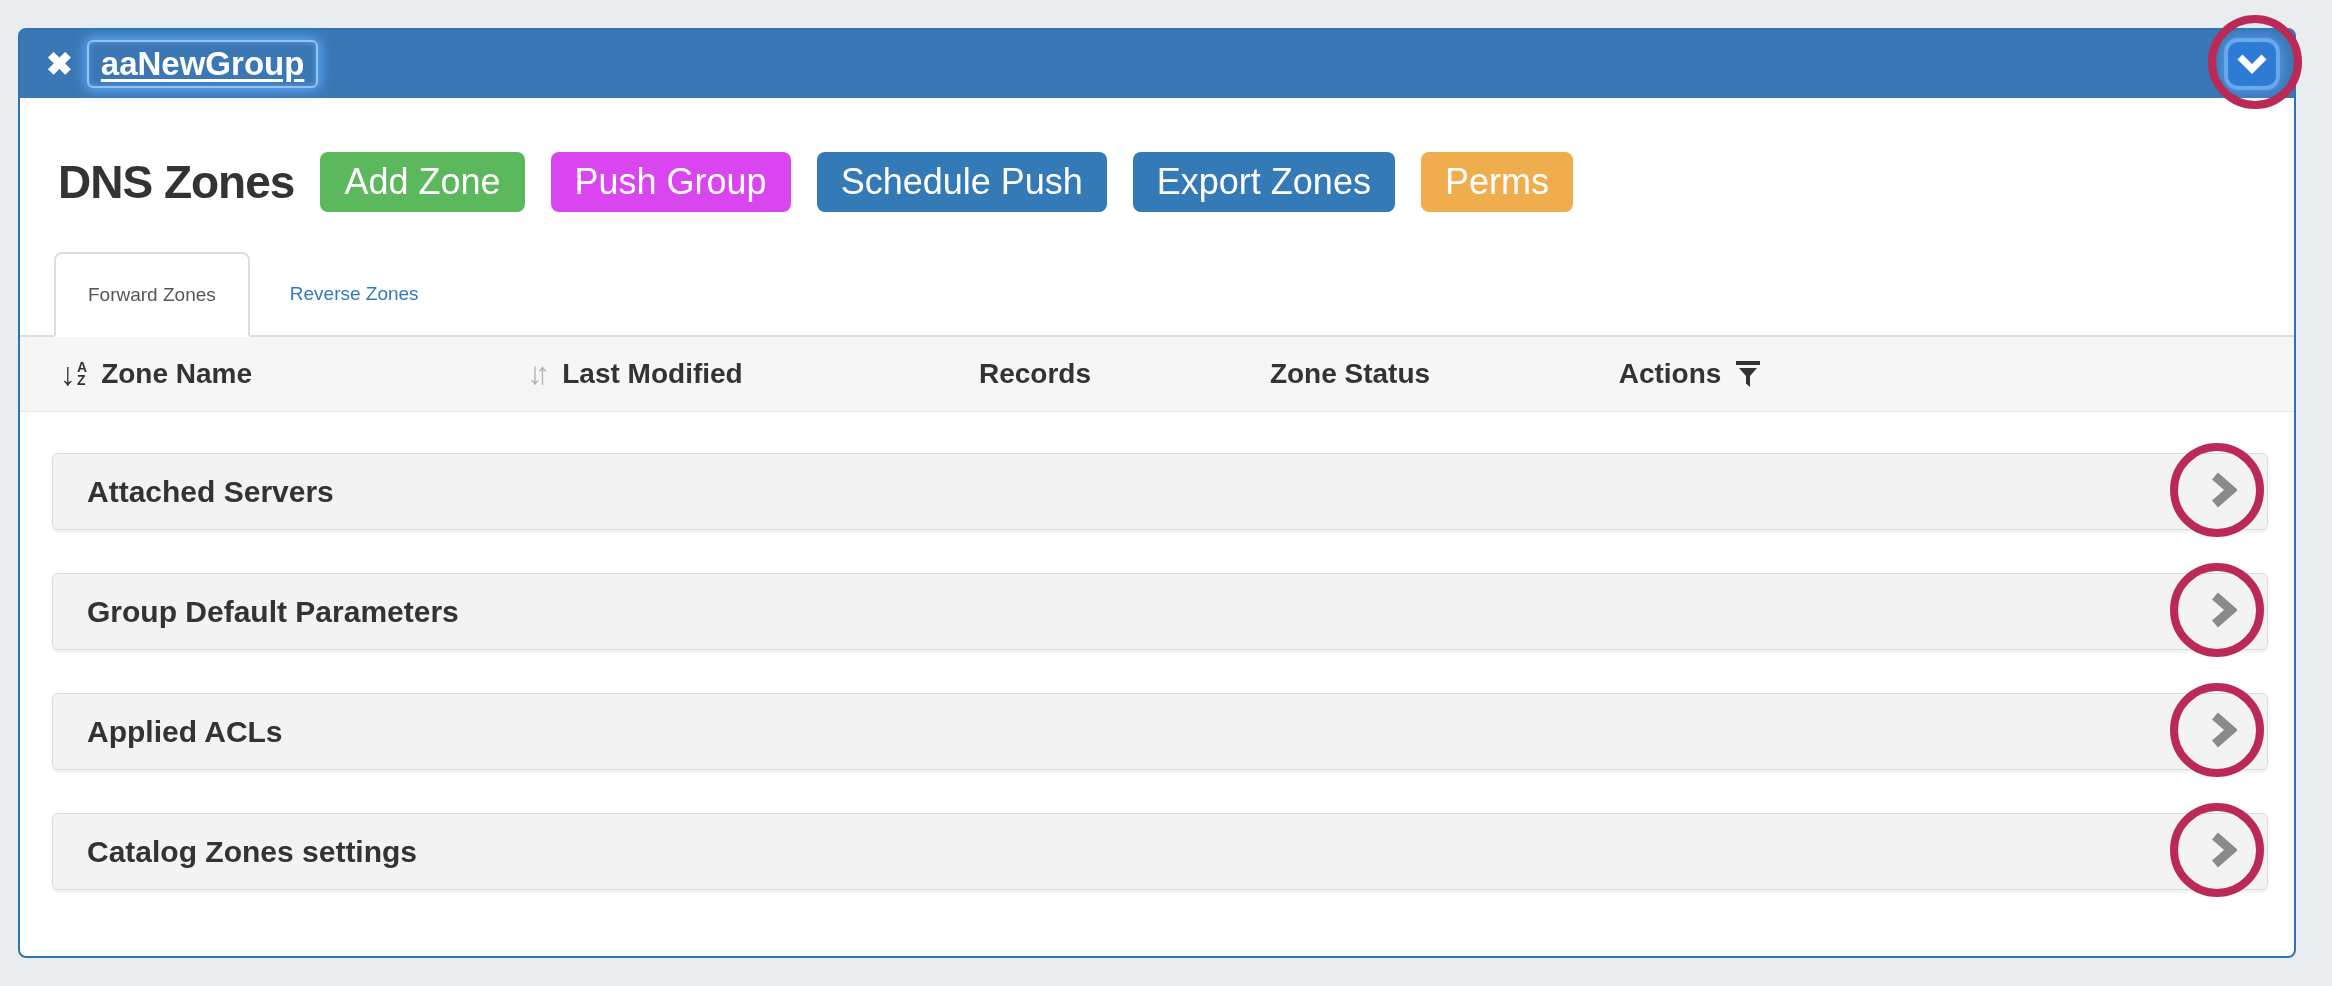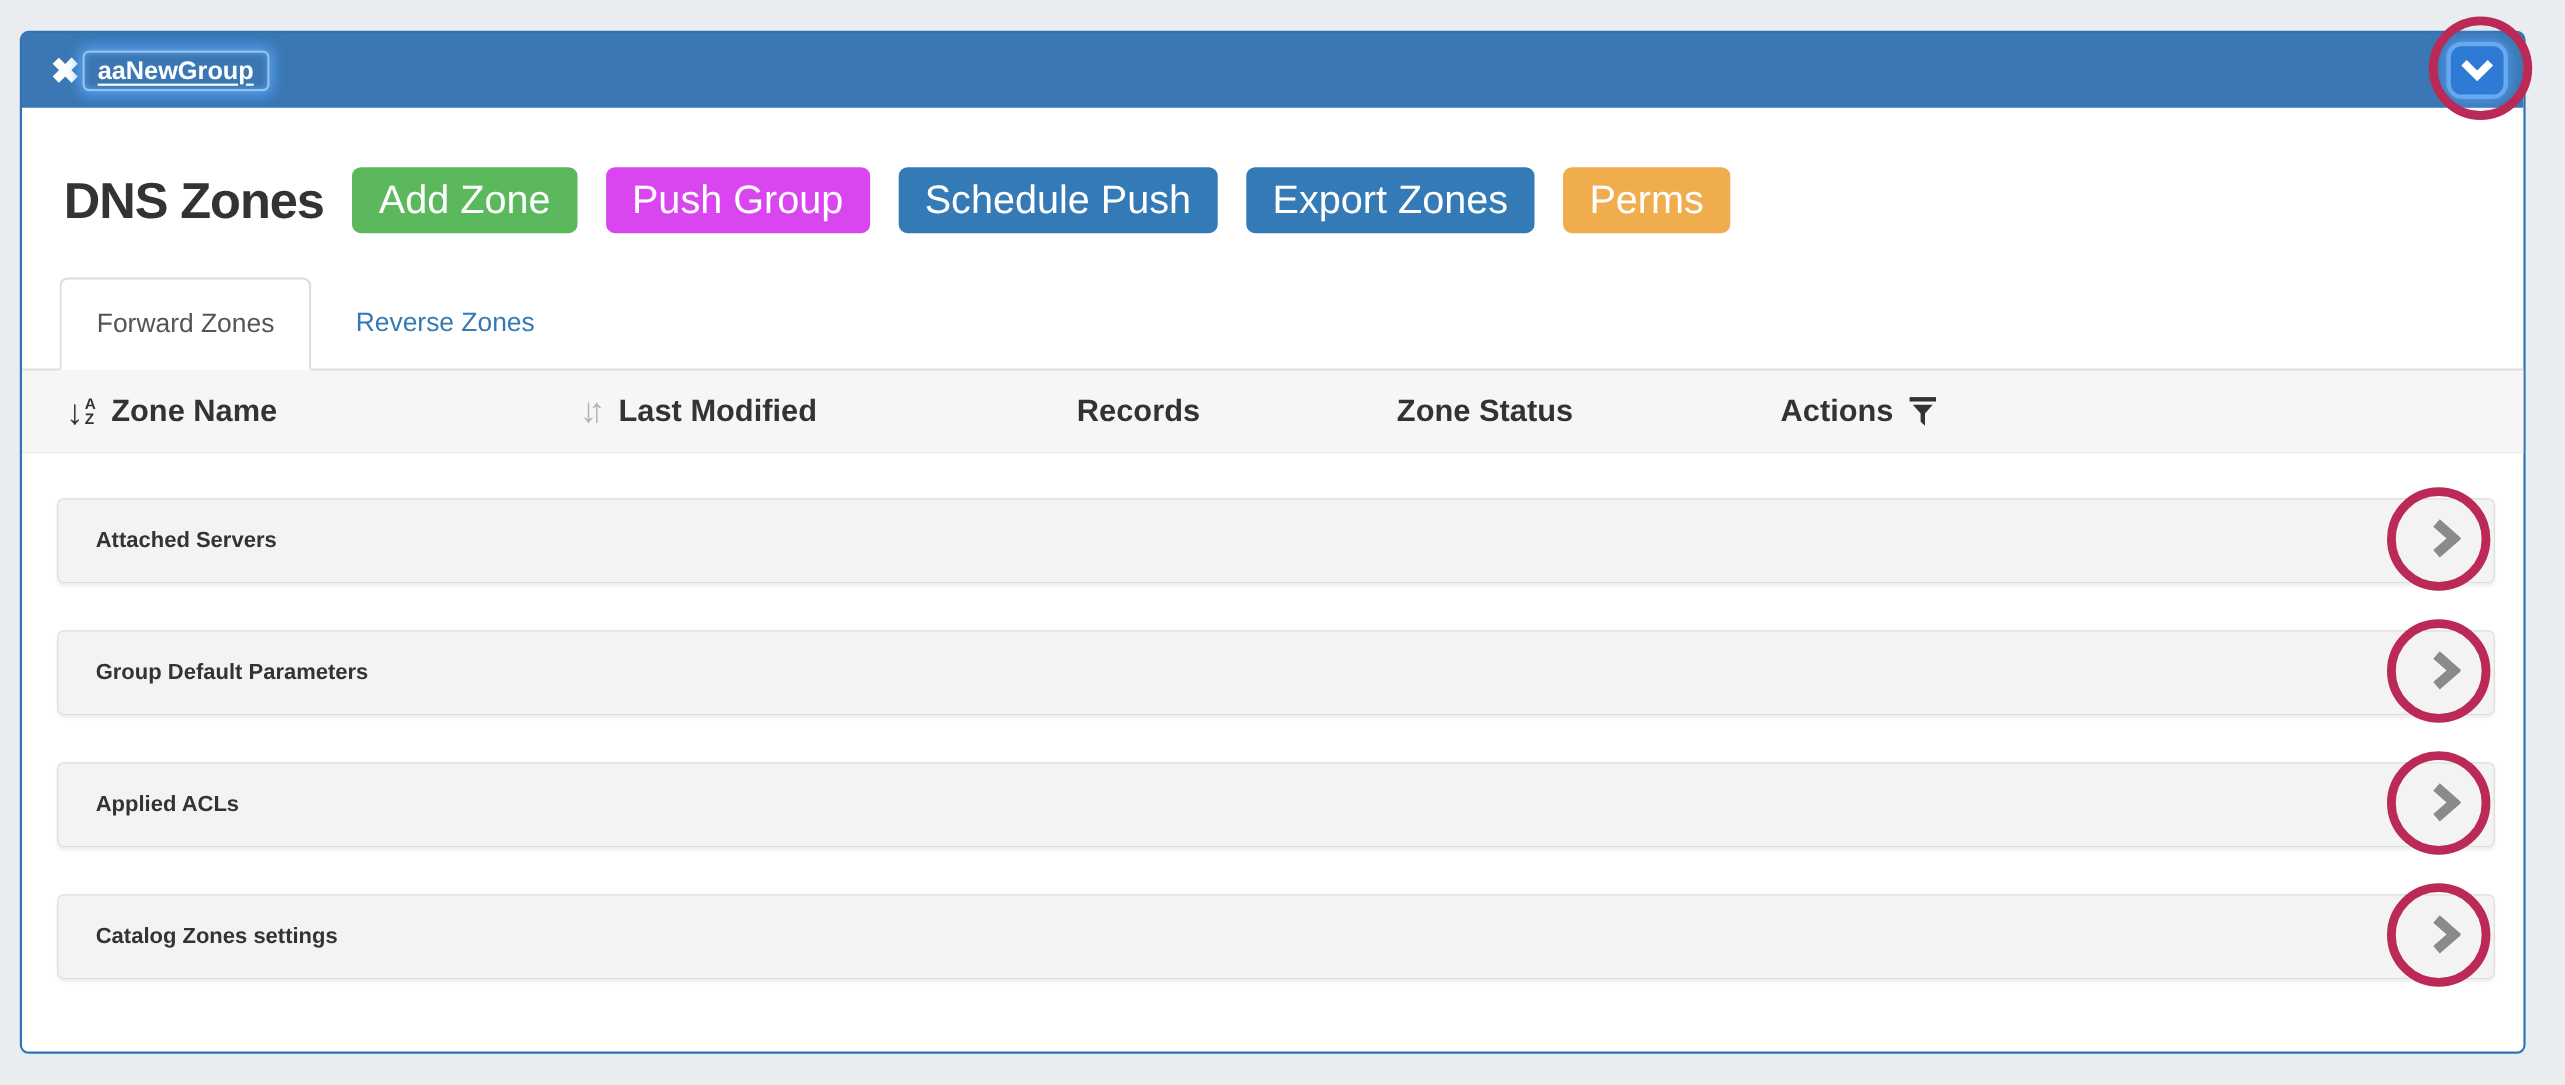--- a/index.html
+++ b/index.html
@@ -4,38 +4,38 @@
 <style>
   html,body{margin:0;padding:0;background:#e9edf0;}
   .page{position:relative;width:2332px;height:986px;background:#e9edf0;
         font-family:"Liberation Sans",sans-serif;overflow:hidden;}
   .card{position:absolute;left:18px;top:28px;width:2278px;height:930px;background:#fff;
         border:2px solid #2e74b5;border-radius:8px;box-sizing:border-box;}
   
   .bar{height:68px;background:#3a77b4;border-radius:5px 5px 0 0;display:flex;
        align-items:center;padding:0 18px 0 26px;box-sizing:border-box;}
   .close-x{color:#fff;font-size:32px;font-weight:700;line-height:1;cursor:pointer;}
-  .gtitle{margin-left:2px;color:#fff;font-size:23px;font-weight:700;
+  .gtitle{margin-left:14px;color:#fff;font-size:33px;font-weight:700;
           text-decoration:underline;text-underline-offset:4px;padding:3px 12px;border-radius:6px;
           border:2px solid rgba(175,212,255,.8);
           box-shadow:0 0 12px 3px rgba(90,165,250,.95), inset 0 0 6px rgba(120,185,255,.55);
           cursor:pointer;}
   .collapse-btn{margin-left:auto;width:48px;height:44px;background:#2e7bd6;border:none;
           border-radius:10px;display:flex;align-items:center;justify-content:center;
           box-shadow:0 0 0 4px rgba(130,190,255,.55),0 0 14px 5px rgba(90,165,250,.85);
           cursor:pointer;}
   
   .title-row{display:flex;align-items:center;margin:54px 0 0 38px;gap:26px;}
   .page-title{font-size:46px;font-weight:700;color:#333;margin:0;letter-spacing:-1px;}
   .btn{height:60px;display:inline-flex;align-items:center;padding:0 24px;border:none;
        border-radius:8px;color:#fff;font-size:36px;font-family:inherit;cursor:pointer;}
   
   .tabs{display:flex;align-items:stretch;height:85px;margin-top:40px;padding-left:34px;
         border-bottom:2px solid #ddd;box-sizing:border-box;}
-  .tab{display:flex;align-items:center;font-size:24px;}
+  .tab{display:flex;align-items:center;font-size:19px;}
   .tab.active{background:#fff;border:2px solid #ddd;border-bottom-color:#fff;
         margin-bottom:-2px;border-radius:8px 8px 0 0;padding:0 32px;color:#555;z-index:1;}
   .tab.inactive{color:#337ab7;padding:0 40px;cursor:pointer;}
   
   .thead{display:flex;align-items:center;height:74px;background:#f6f6f7;
          border-bottom:1px solid #e8e8e8;font-size:28px;font-weight:700;color:#333;}
   .th{display:flex;align-items:center;justify-content:center;gap:8px;box-sizing:border-box;}
   .th.c-zone{width:390px;justify-content:flex-start;padding-left:40px;}
   .th.c-pushed{width:330px;}
   .th.c-modified{width:450px;}
@@ -47,21 +47,21 @@
   .sa-letters{display:flex;flex-direction:column;font-size:14px;font-weight:700;
               line-height:13px;margin-left:1px;color:#333;}
   .sort-ud{color:#b4b4b4;font-size:31px;letter-spacing:-8px;margin-right:12px;font-weight:400;}
   .filter-icon{margin-left:6px;display:inline-flex;}
   
   .panels{margin:41px 26px 0 32px;}
   .panel{position:relative;height:77px;background:#f3f3f4;border:1px solid #ddd;
          border-radius:6px;box-sizing:border-box;display:flex;align-items:center;
          padding-left:34px;margin-bottom:43px;box-shadow:0 2px 3px rgba(0,0,0,.07);
          cursor:pointer;}
-  .panel-title{font-size:20px;font-weight:700;color:#333;}
+  .panel-title{font-size:30px;font-weight:700;color:#333;}
   .panel-chevron{position:absolute;right:30px;top:50%;transform:translateY(-50%);}
   
   .anno{position:absolute;width:94px;height:94px;border:8px solid var(--anno,#bb2a57);
         border-radius:50%;box-sizing:border-box;pointer-events:none;z-index:5;}
   .anno.a-top{left:2208px;top:15px;}
   .anno.a-p0{left:2170px;top:443px;}
   .anno.a-p1{left:2170px;top:563px;}
   .anno.a-p2{left:2170px;top:683px;}
   .anno.a-p3{left:2170px;top:803px;}
 </style>

